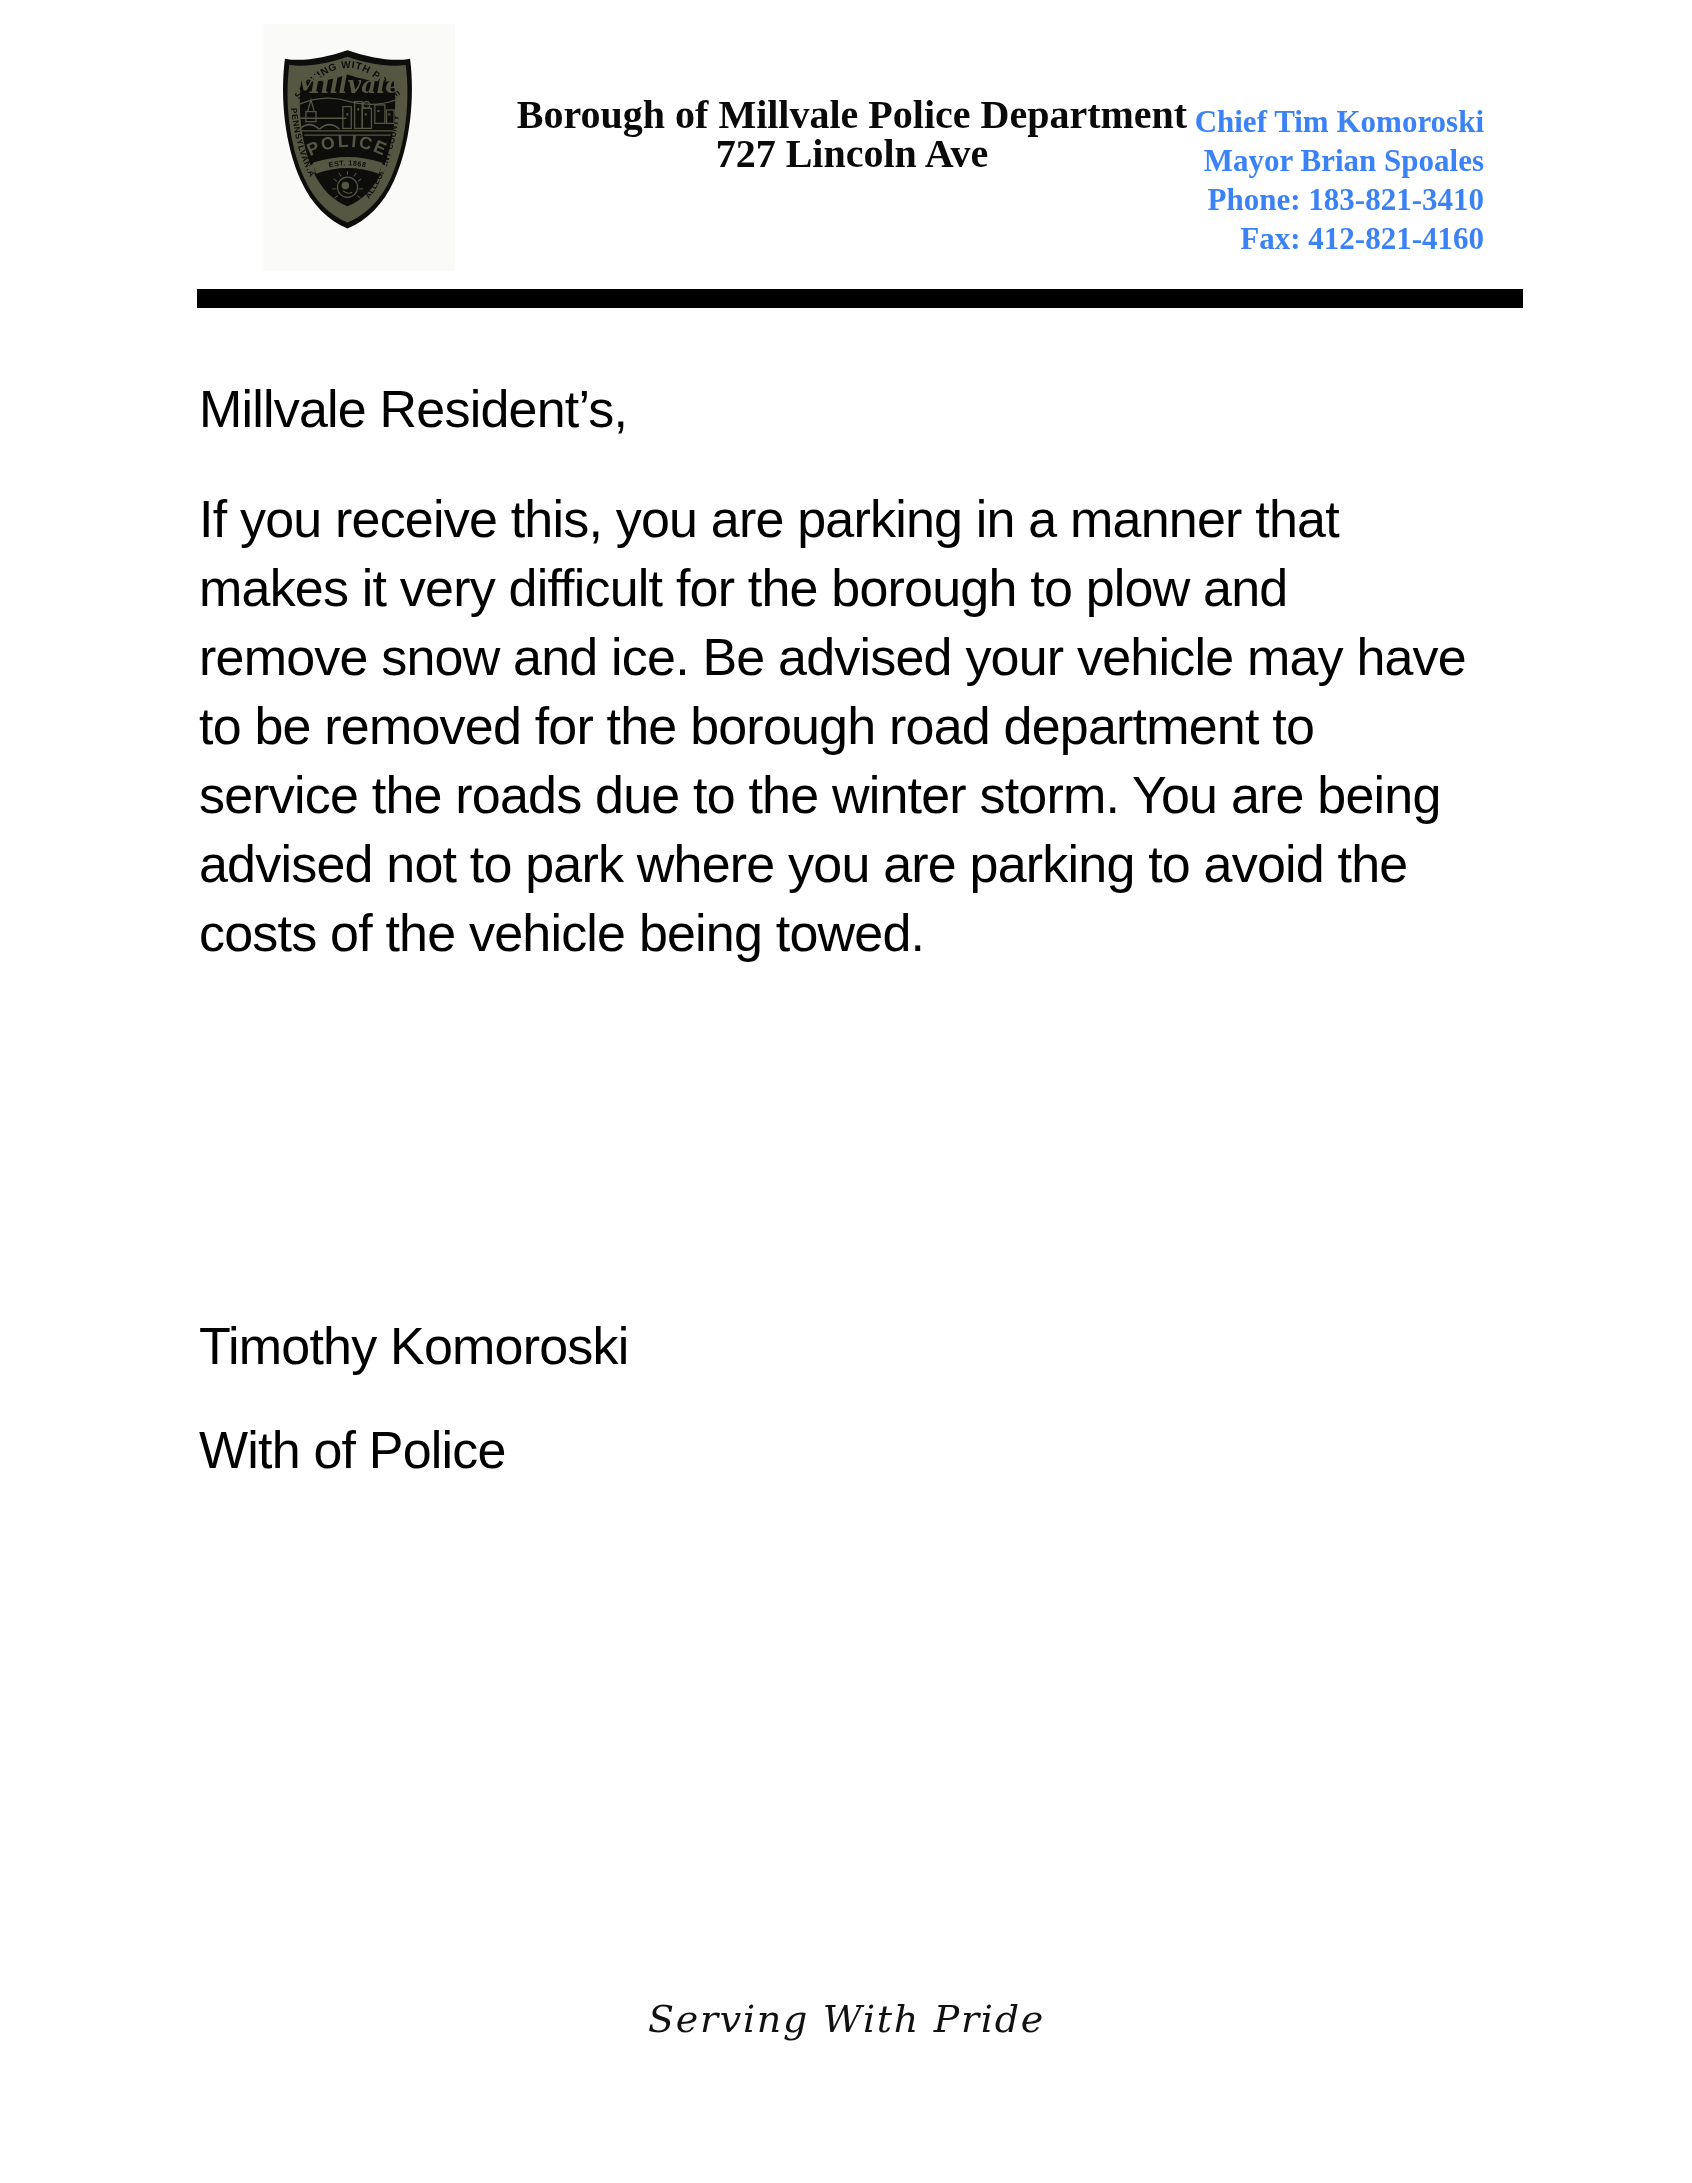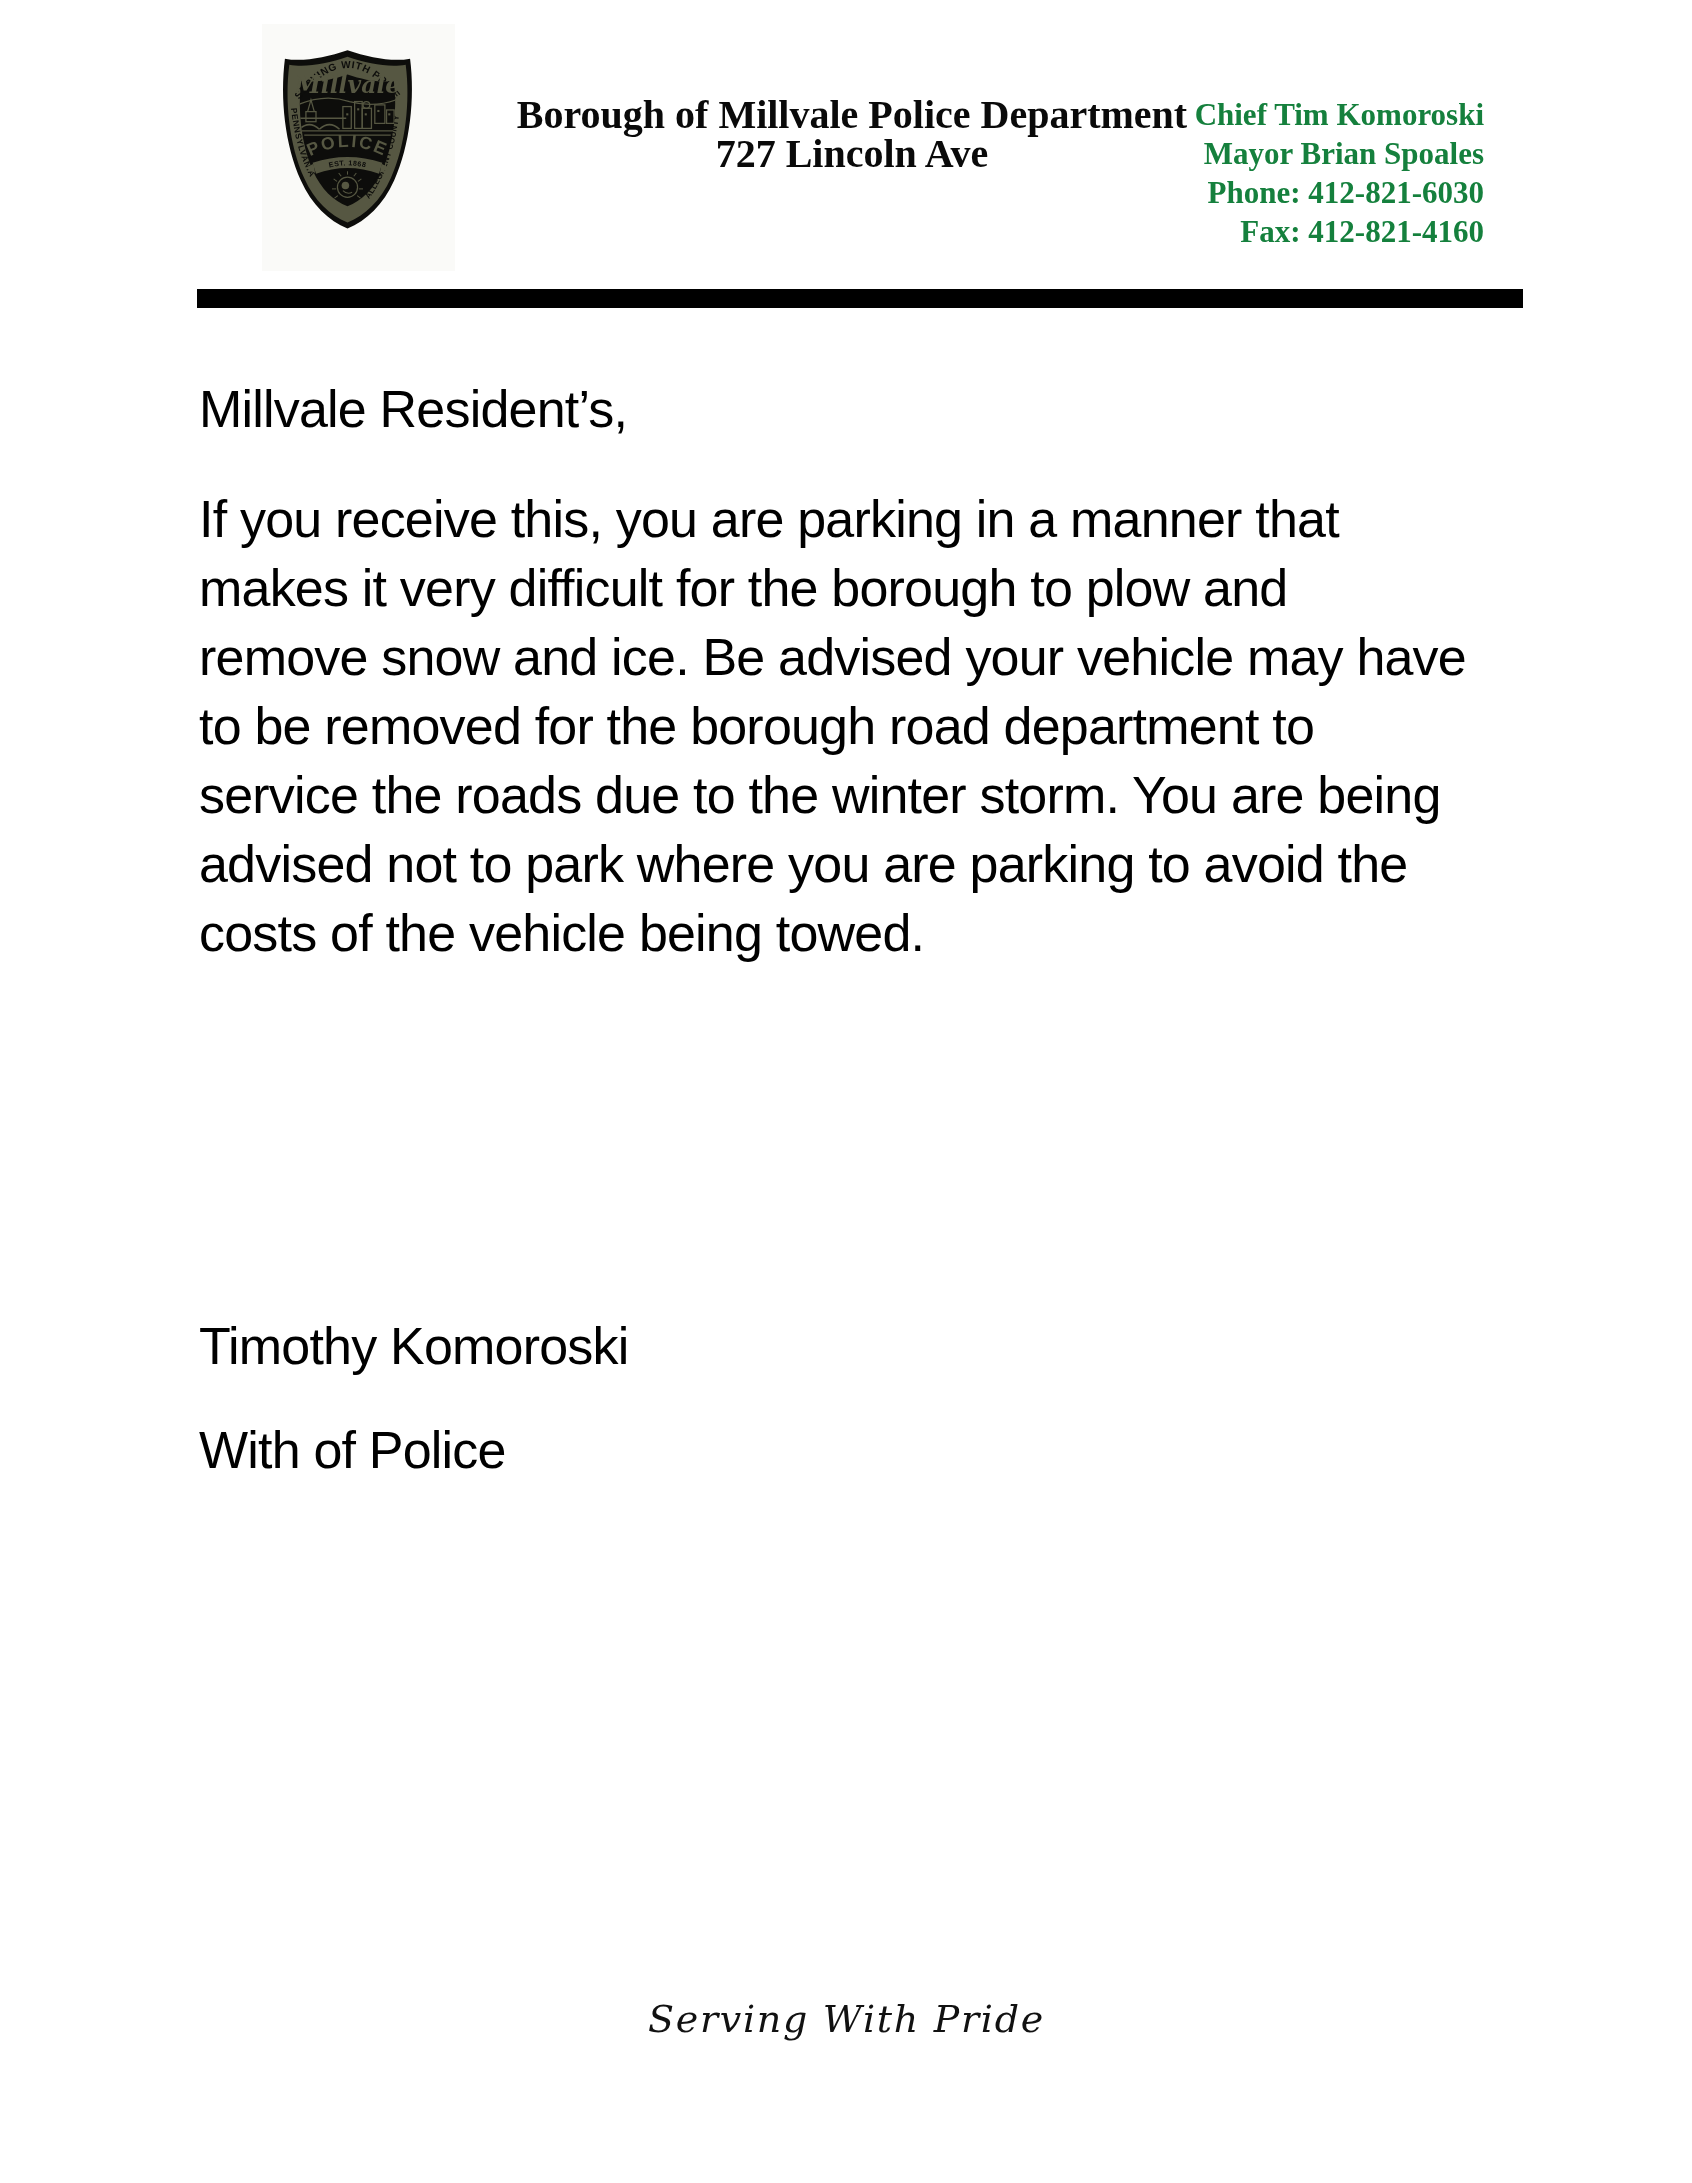--- a/index.html
+++ b/index.html
@@ -27,27 +27,27 @@
     left: 516px; top: 95px; width: 672px;
     text-align: center;
     font-family: "Liberation Serif", serif;
     font-weight: 700;
     font-size: 40px;
     line-height: 39px;
     color: #0a0a0a;
   }
   .header-right {
     position: absolute;
-    left: 1150px; top: 95px; width: 334px;
+    left: 1150px; top: 102px; width: 334px;
     text-align: right;
     font-family: "Liberation Serif", serif;
     font-weight: 700;
     font-size: 31px;
     line-height: 39px;
-    color: #15803d;
+    color: #3b82f6;
   }
 
   .rule-bar {
     position: absolute;
     left: 197px; top: 289px;
     width: 1326px; height: 19.3px;
     background: #000000;
   }
 
   
@@ -183,21 +183,21 @@
   </div>
 
   <div class="header-center">
     <div>Borough of Millvale Police Department</div>
     <div>727 Lincoln Ave</div>
   </div>
 
   <div class="header-right">
     <div>Chief Tim Komoroski</div>
     <div>Mayor Brian Spoales</div>
-    <div>Phone: 412-821-6030</div>
+    <div>Phone: 183-821-3410</div>
     <div>Fax: 412-821-4160</div>
   </div>
 
   <div class="rule-bar"></div>
 
   <div class="body-text paragraph">If you receive this, you are parking in a manner that
 makes it very difficult for the borough to plow and
 remove snow and ice. Be advised your vehicle may have
 to be removed for the borough road department to
 service the roads due to the winter storm. You are being

